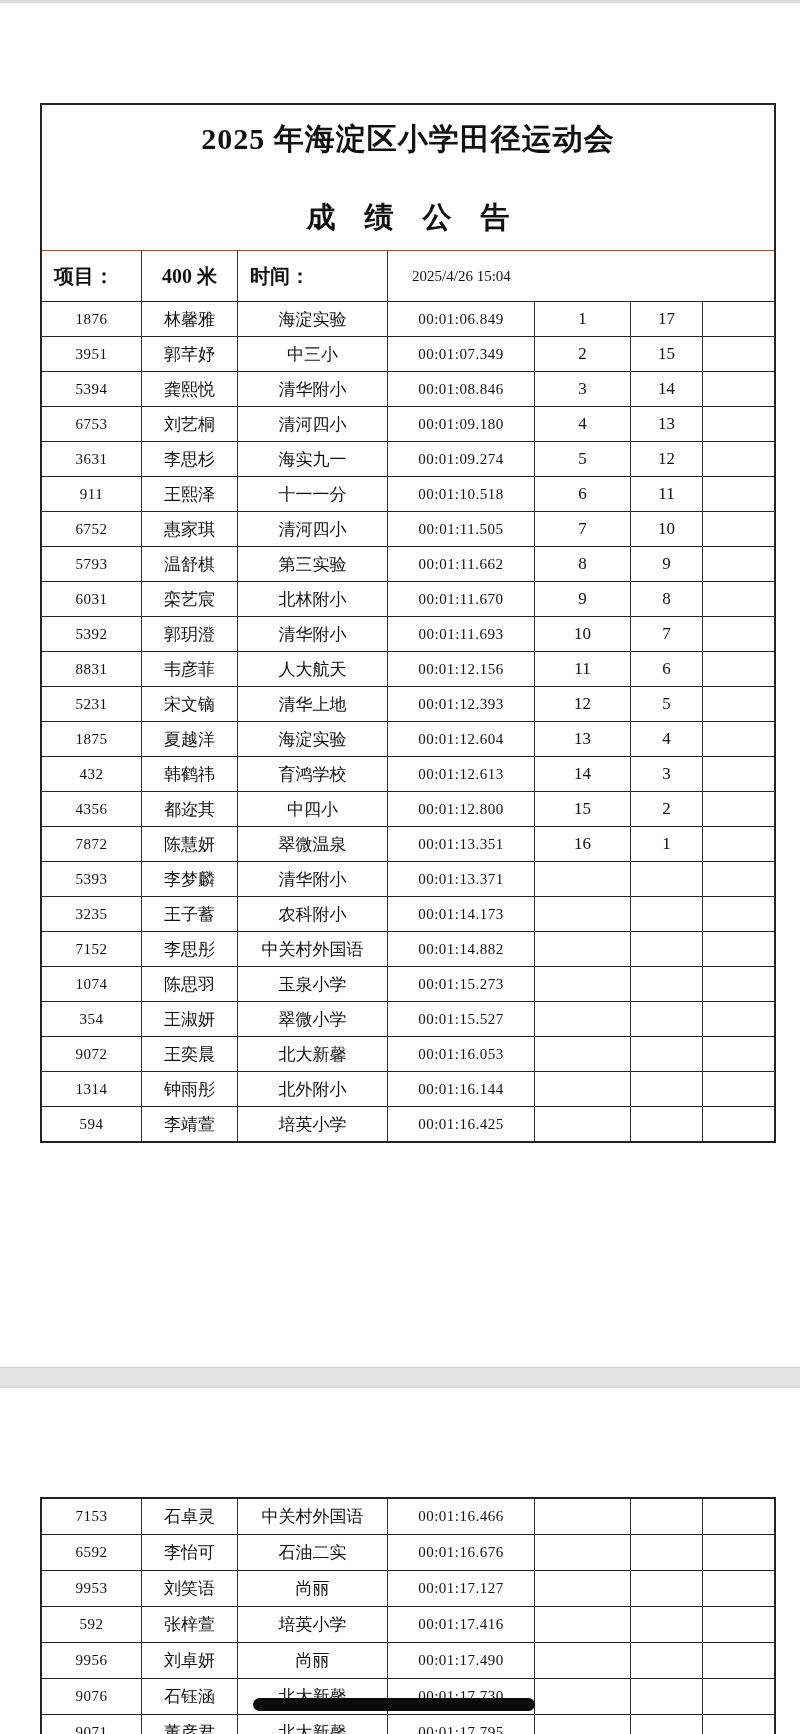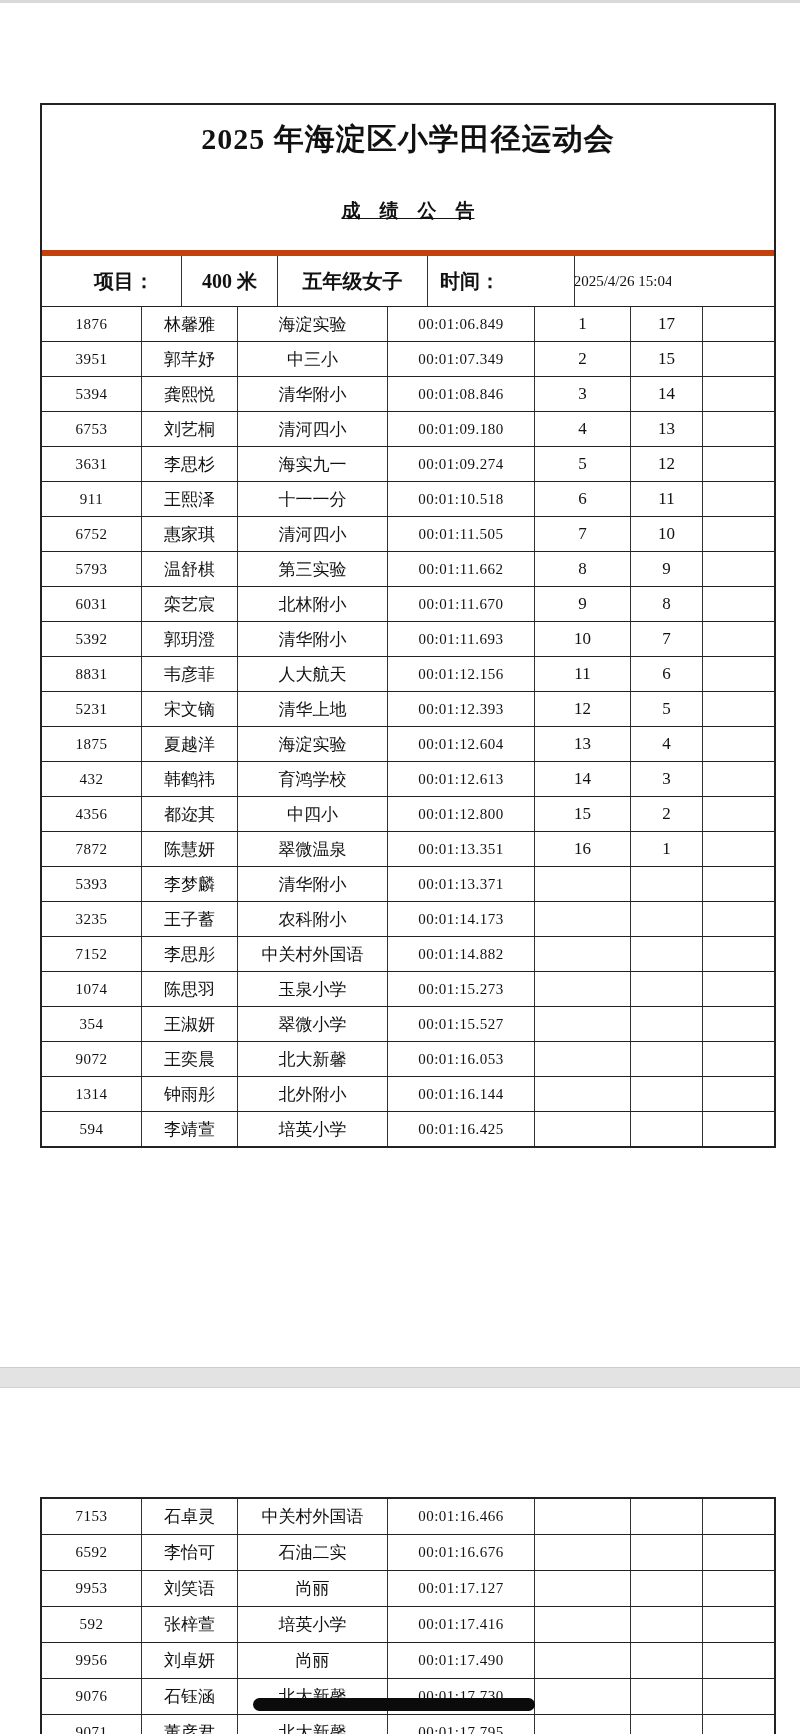--- a/index.html
+++ b/index.html
@@ -15,26 +15,26 @@
     position:absolute;left:40px;top:103px;width:732px;
     border:2px solid #222;background:#fff;
   }
   .title-area{height:145px;position:relative;}
   .doc-title{
     position:absolute;left:0;top:14px;width:100%;text-align:center;
     font-size:30px;font-weight:bold;letter-spacing:1px;
   }
   .doc-subtitle{
     position:absolute;left:0;top:93px;width:100%;text-align:center;
-    font-size:19px;font-weight:bold;text-decoration:underline;
+    font-size:29px;font-weight:bold;
   }
   
   .info-row{
     display:grid;grid-template-columns:100px 96px 150px 147px 96px 143px;
-    border-top:6px solid #c2410c;height:50px;padding-left:40px;
+    border-top:1px solid #c2410c;height:50px;
   }
   .info-cell{
     border-right:1px solid #333;display:flex;align-items:center;justify-content:center;
     font-size:20px;font-weight:bold;overflow:hidden;white-space:nowrap;
   }
   .info-cell:last-child{border-right:none;}
   .info-cell.lab-left{justify-content:flex-start;padding-left:12px;}
   .info-cell.lab-right{justify-content:flex-end;padding-right:18px;border-right:none;}
   .info-cell.datetime{font-weight:normal;font-size:15px;}
   
@@ -80,21 +80,20 @@
 <div class="sheet">
 
   <div class="title-area">
     <div class="doc-title">2025 年海淀区小学田径运动会</div>
     <div class="doc-subtitle">成　绩　公　告</div>
   </div>
 
   <div class="info-row">
     <div class="info-cell lab-left">项目：</div>
     <div class="info-cell">400 米</div>
-    <div class="info-cell">五年级女子</div>
     <div class="info-cell lab-left">时间：</div>
     <div class="info-cell datetime">2025/4/26 15:04</div>
   </div>
 
 
   <div>
       <div class="grid-row trow">
         <div class="tcell c0">1876</div>
         <div class="tcell c1">林馨雅</div>
         <div class="tcell c2">海淀实验</div>

